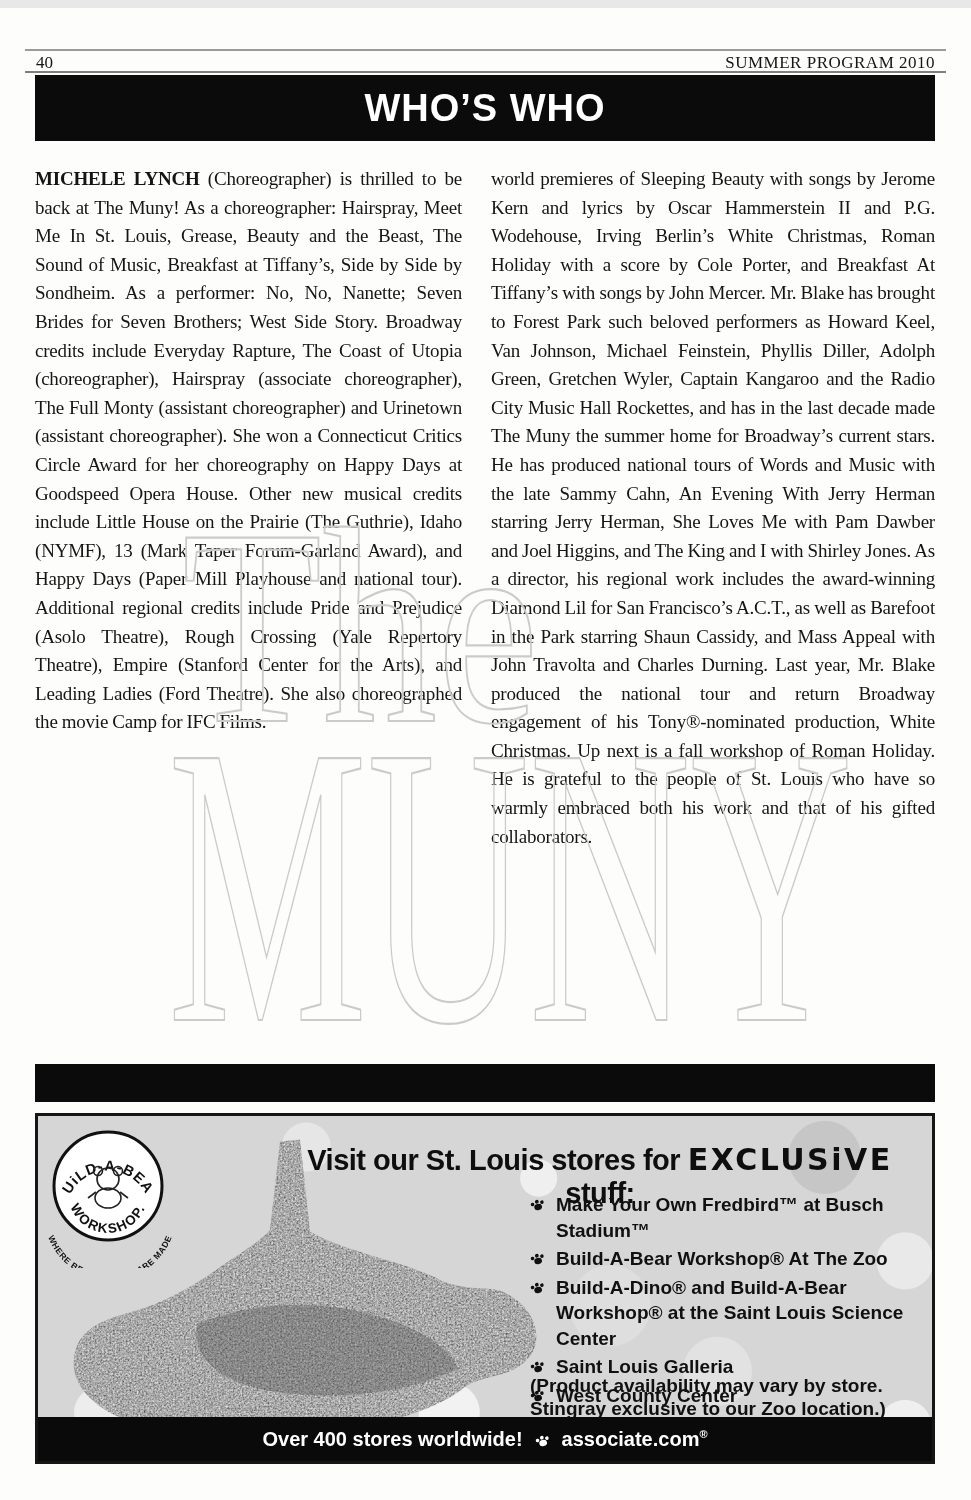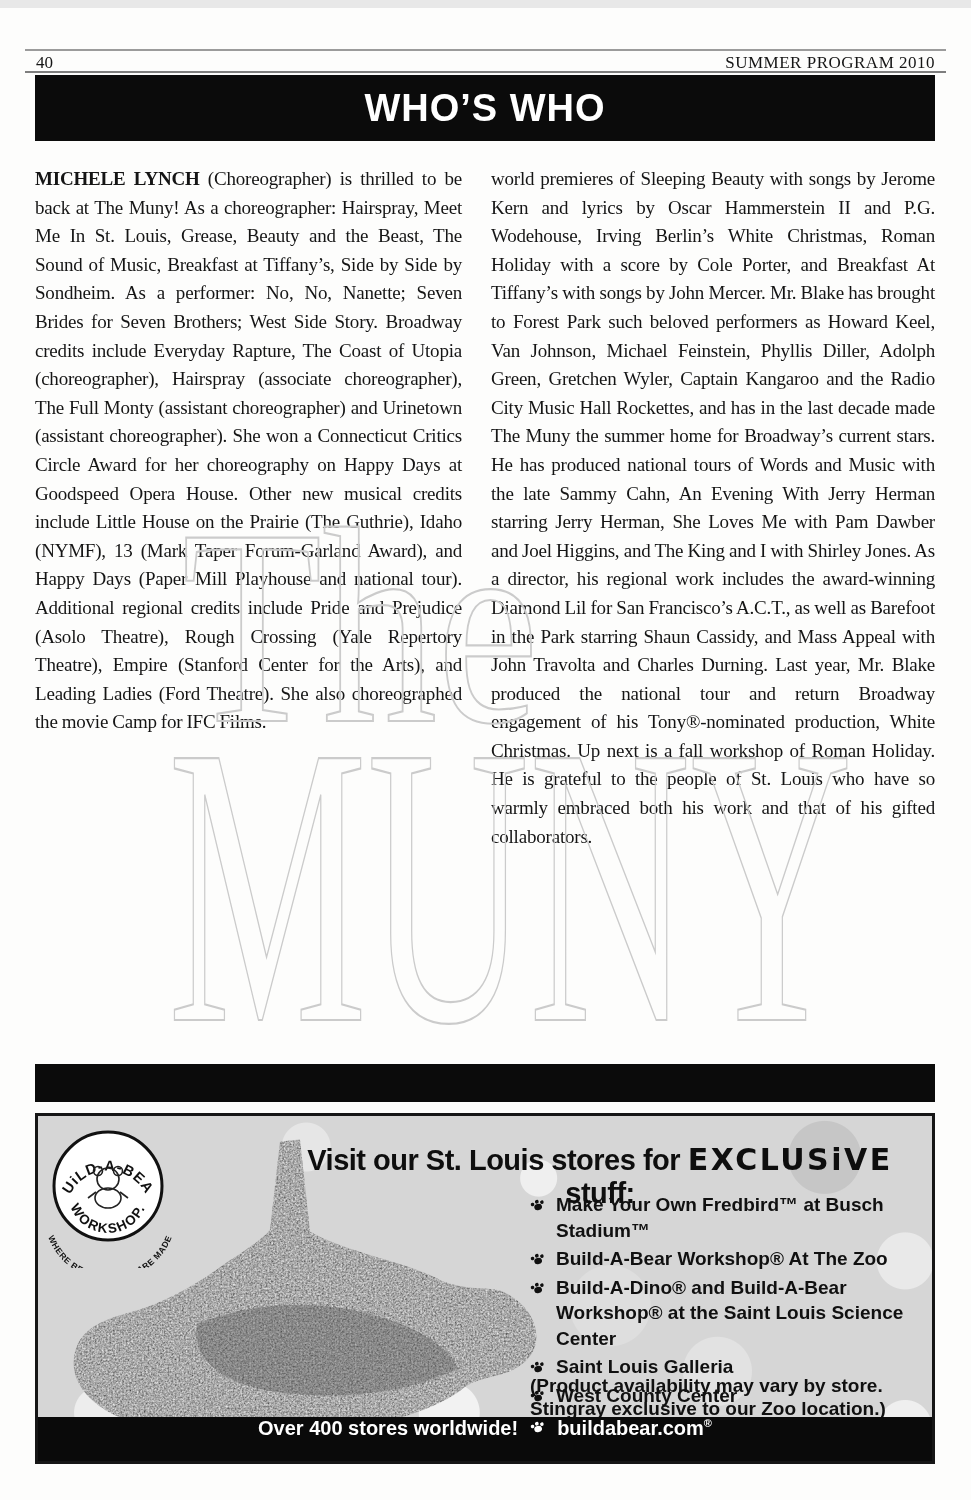--- a/index.html
+++ b/index.html
@@ -56,21 +56,21 @@
   .ad-headline{position:absolute;left:240px;top:26px;width:644px;text-align:center;z-index:2;
                font-size:29px;font-weight:700;letter-spacing:-.5px;color:#0e0e0e;}
   .ad-headline .ex{font-weight:800;letter-spacing:2.5px;font-size:30px;font-family:"DejaVu Sans",sans-serif;}
   .ad-list{position:absolute;left:492px;top:76px;width:396px;margin:0;padding:0;list-style:none;z-index:2;}
   .ad-list li{display:flex;gap:11px;margin-bottom:3px;font-size:19px;font-weight:700;
               line-height:25.5px;color:#101010;}
   .paw{width:15px;height:15px;flex:0 0 15px;margin-top:5px;transform:rotate(-14deg);fill:#101010;}
   .ad-disclaimer{position:absolute;left:492px;top:258px;width:400px;z-index:2;
                  font-size:19px;font-weight:700;line-height:23px;color:#101010;}
   .ad-footer{position:absolute;left:0;right:0;bottom:0;height:44px;background:#0a0a0a;z-index:4;
-             display:flex;justify-content:center;gap:12px;color:#fff;
+             display:flex;align-items:center;justify-content:center;gap:12px;color:#fff;
              font-size:20px;font-weight:700;}
   .ad-footer .paw{fill:#fff;margin-top:2px;}
   .ad-footer sup{font-size:11px;}
 
   .bottom-strip{position:absolute;left:0;top:1492px;width:971px;height:8px;background:#0c0c0c;}
 
   .sk{fill:none;stroke:#222;stroke-width:1.6px;}
 </style>
 </head>
 <body>
@@ -213,18 +213,18 @@
     </div>
 
     <div class="ad-footer">
       <span>Over 400 stores worldwide!</span>
       <svg class="paw" viewBox="0 0 20 20">
           <ellipse cx="10" cy="13.5" rx="5.2" ry="4.2"></ellipse>
           <circle cx="3.6" cy="8.4" r="2.4"></circle>
           <circle cx="10" cy="6.2" r="2.5"></circle>
           <circle cx="16.4" cy="8.4" r="2.4"></circle>
         </svg>
-      <span><span>buildabear.com</span><sup>®</sup></span>
+      <span><span>associate.com</span><sup>®</sup></span>
     </div>
   </div>
 
   <div class="bottom-strip"></div>
 </div>
 
 </body></html>

